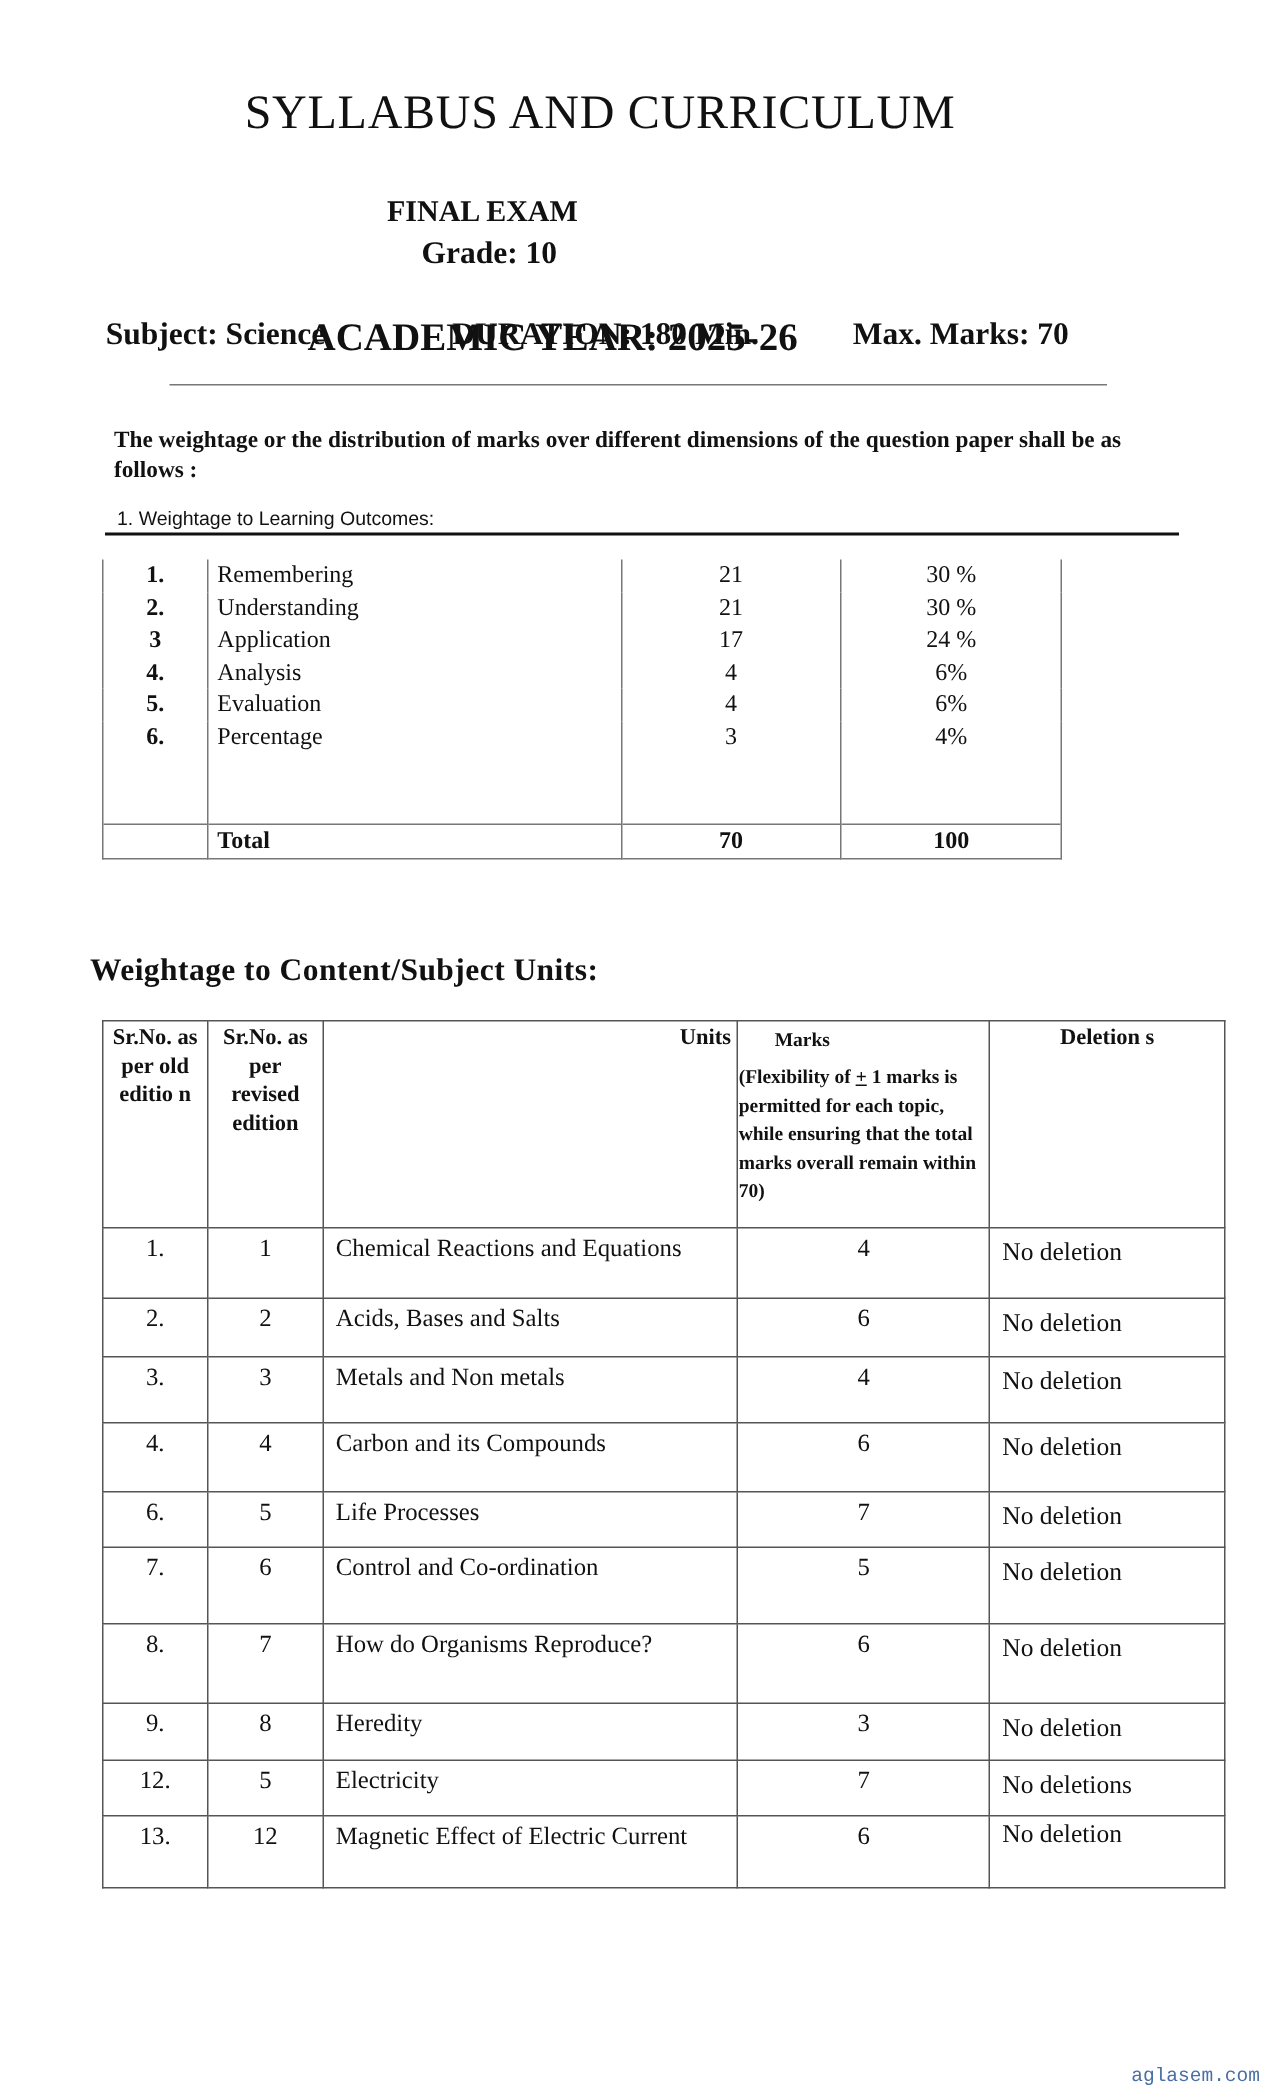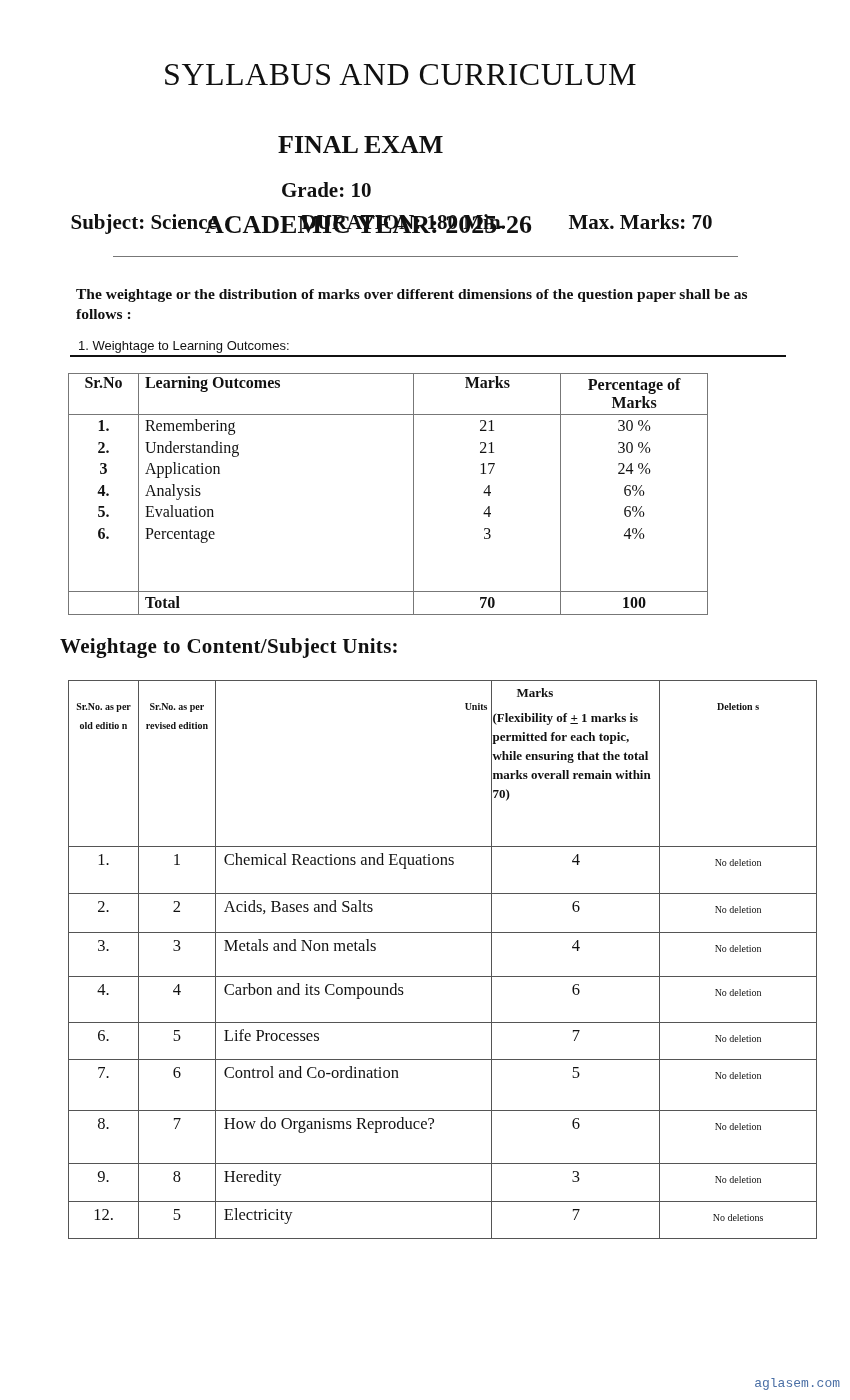--- a/index.html
+++ b/index.html
@@ -3,22 +3,22 @@
 <meta charset="utf-8">
 <style>
   html, body { margin: 0; padding: 0; background: #ffffff; }
   body { width: 850px; height: 1400px; position: relative; overflow: hidden; color: #111; }
   .serif { font-family: "Liberation Serif", "DejaVu Serif", serif; }
   .sans { font-family: "Liberation Sans", "DejaVu Sans", sans-serif; }
   .mono { font-family: "Liberation Mono", "DejaVu Sans Mono", monospace; }
   .abs { position: absolute; }
 
   .title { left: 0; width: 800px; top: 56px; text-align: center; font-size: 32px; font-weight: normal; letter-spacing: 0.5px; }
-  .exam { left: 278px; top: 130px; font-size: 26px; font-weight: bold; }
-  .grade { left: 281px; top: 156px; font-size: 21px; font-weight: bold; margin-top: 22px; }
+  .exam { left: 258px; top: 130px; font-size: 20px; font-weight: bold; }
+  .grade { left: 281px; top: 156px; font-size: 21px; font-weight: bold; }
   .meta { left: 60px; top: 185px; font-size: 21px; font-weight: bold; white-space: pre; }
   .meta span { display: inline-block; }
   .year { left: 205px; top: 210px; font-size: 26px; font-weight: bold; }
   .hr-top { left: 113px; top: 256px; width: 625px; height: 0; border-top: 1.5px solid #777; }
 
   .intro { left: 76px; top: 284px; width: 700px; font-size: 15.5px; font-weight: bold; line-height: 20px; }
   .section1 { left: 78px; top: 338px; font-size: 13px; font-weight: normal; }
   .section1-rule { left: 70px; top: 355px; width: 716px; border-top: 2px solid #111; }
 
   table { border-collapse: collapse; position: absolute; }
@@ -28,25 +28,25 @@
   .t1 tr.body-row td { height: 21.5px; line-height: 21px; }
   .t1 tr.spacer td { height: 47px; }
   .t1 tr.total td { border-top: 1px solid #777; border-bottom: 1px solid #777; height: 22px; line-height: 22px; font-weight: bold; }
   .t1 .c { text-align: center; }
   .t1 .srno { font-weight: bold; }
 
   .section2 { left: 60px; top: 634px; font-size: 21px; font-weight: bold; letter-spacing: 0.3px; }
 
   .t2 { left: 68px; top: 680px; width: 749px; font-family: "Liberation Serif", "DejaVu Serif", serif; }
   .t2 td, .t2 th { border: 1px solid #555; vertical-align: top; }
-  .t2 th { font-size: 10px; font-weight: bold; line-height: 19px; padding: 16px 4px; height: 133px; }
+  .t2 th { font-size: 15px; font-weight: bold; line-height: 19px; padding: 2px 4px; height: 133px; }
   .t2 th.marks-h { text-align: left; padding: 2px 0 0 0; font-size: 13px; line-height: 19px; }
   .t2 td { font-size: 16.5px; line-height: 22px; padding: 2px 8px 0 8px; }
   .t2 td.c { text-align: center; }
-  .t2 td.del { font-size: 10px; text-align: center; padding-top: 5px; }
+  .t2 td.del { font-size: 17px; text-align: left; padding-top: 5px; }
   .marks-h .mlabel { display: block; padding-left: 24px; }
   .marks-h .u { text-decoration: underline; }
 
   .footer { right: 10px; top: 1376px; font-size: 13px; color: #4a6fa5; }
 </style>
 </head>
 <body>
 
 <div class="abs title serif">SYLLABUS  AND  CURRICULUM</div>
 <div class="abs exam serif">FINAL EXAM</div>
@@ -62,26 +62,20 @@
 <div class="abs section1-rule"></div>
 
 <table class="t1">
   <colgroup>
       <col style="width:70px">
       <col style="width:276px">
       <col style="width:147px">
       <col style="width:147px">
     </colgroup>
   <tbody>
-      <tr>
-    <th style="text-align:center">Sr.No</th>
-    <th style="text-align:left">Learning Outcomes</th>
-    <th style="text-align:center">Marks</th>
-    <th style="text-align:center;line-height:18px;padding-top:2px">Percentage of Marks</th>
-  </tr>
   <tr class="body-row">
     <td class="c srno">1.</td>
     <td>Remembering</td>
     <td class="c">21</td>
     <td class="c">30 %</td>
   </tr>
   <tr class="body-row">
     <td class="c srno">2.</td>
     <td>Understanding</td>
     <td class="c">21</td>
@@ -204,16 +198,23 @@
     <td class="c">3</td>
     <td class="del">No deletion</td>
   </tr>
   <tr style="height:37px">
     <td class="c">12.</td>
     <td class="c">5</td>
     <td>Electricity</td>
     <td class="c">7</td>
     <td class="del">No deletions</td>
   </tr>
+  <tr style="height:48px">
+    <td class="c">13.</td>
+    <td class="c">12</td>
+    <td>Magnetic Effect of Electric Current</td>
+    <td class="c">6</td>
+    <td class="del" style="padding-top:1px">No deletion</td>
+  </tr>
 </tbody>
   </table>
 
 <div class="abs footer mono">aglasem.com</div>
 
 </body></html>

